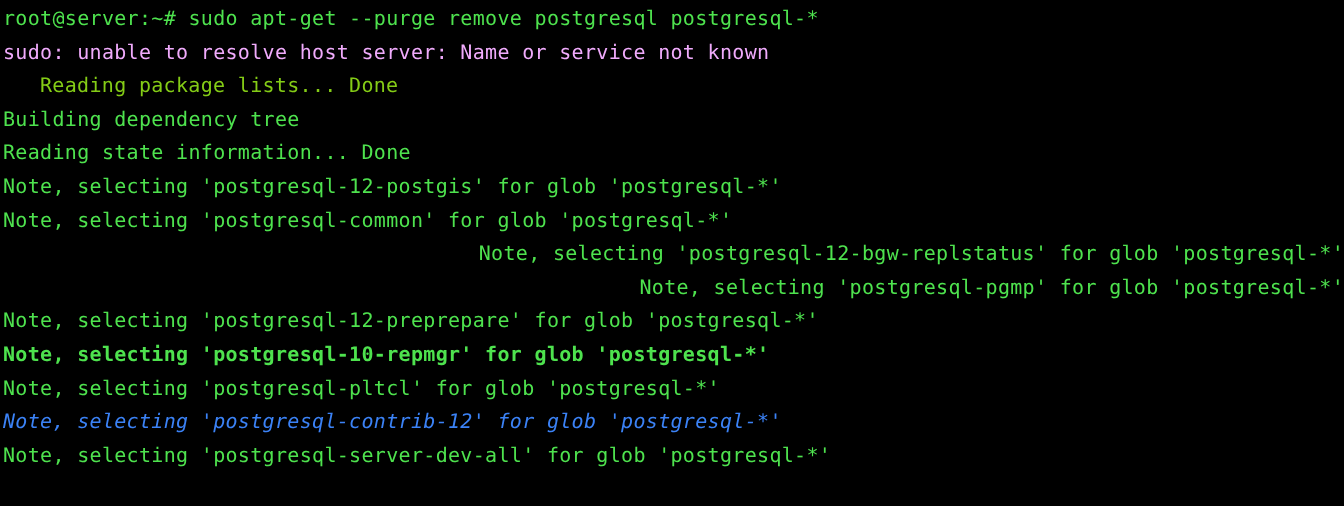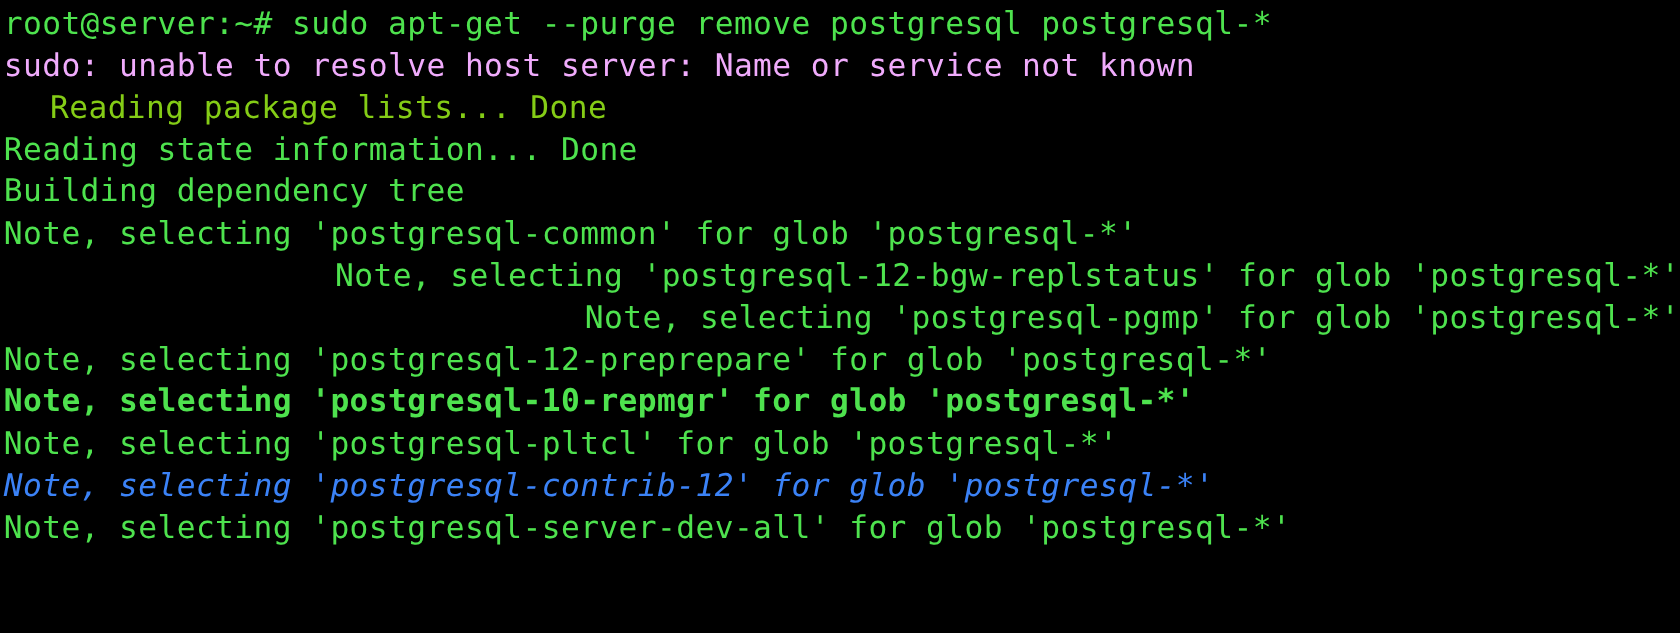--- a/index.html
+++ b/index.html
@@ -26,40 +26,41 @@
   #screen {
     position: absolute;
     left: 3px;
     top: 2px;
     width: 1341px;
   }
   .line {
     display: block;
     color: #4ee24e;
     font-family: "DejaVu Sans Mono", monospace;
-    font-size: 25px;
+    font-size: 20px;
     line-height: 33.6px;
     height: 33.6px;
     letter-spacing: 0.32px;
     white-space: pre;
     font-weight: 400;
     text-rendering: geometricPrecision;
     -webkit-font-smoothing: antialiased;
   }
 </style>
 </head>
 <body>
 
 <div id="terminal" style="background: rgb(0, 0, 0);">
   <div id="screen">
     <span class="line" style="color: rgb(78, 226, 78);">root@server:~# sudo apt-get --purge remove postgresql postgresql-*</span>
     <span class="line" style="color: #f0abfc;">sudo: unable to resolve host server: Name or service not known</span>
     <span class="line" style="color: #84cc16; margin-left: 37px;">Reading package lists... Done</span>
+    <span class="line" style="color: rgb(78, 226, 78);">Building dependency tree</span>
     <span class="line" style="color: rgb(78, 226, 78);">Reading state information... Done</span>
-    <span class="line" style="color: rgb(78, 226, 78);">Building dependency tree</span>
+    <span class="line" style="color: rgb(78, 226, 78);">Note, selecting 'postgresql-12-postgis' for glob 'postgresql-*'</span>
     <span class="line" style="color: rgb(78, 226, 78);">Note, selecting 'postgresql-common' for glob 'postgresql-*'</span>
     <span class="line" style="color: rgb(78, 226, 78); text-align: right;">Note, selecting 'postgresql-12-bgw-replstatus' for glob 'postgresql-*'</span>
     <span class="line" style="color: rgb(78, 226, 78); text-align: right;">Note, selecting 'postgresql-pgmp' for glob 'postgresql-*'</span>
     <span class="line" style="color: rgb(78, 226, 78);">Note, selecting 'postgresql-12-preprepare' for glob 'postgresql-*'</span>
     <span class="line" style="color: rgb(78, 226, 78); font-weight: bold;">Note, selecting 'postgresql-10-repmgr' for glob 'postgresql-*'</span>
     <span class="line" style="color: rgb(78, 226, 78);">Note, selecting 'postgresql-pltcl' for glob 'postgresql-*'</span>
     <span class="line" style="color: #3b82f6; font-style: italic;">Note, selecting 'postgresql-contrib-12' for glob 'postgresql-*'</span>
     <span class="line" style="color: rgb(78, 226, 78);">Note, selecting 'postgresql-server-dev-all' for glob 'postgresql-*'</span>
   </div>
 </div>

